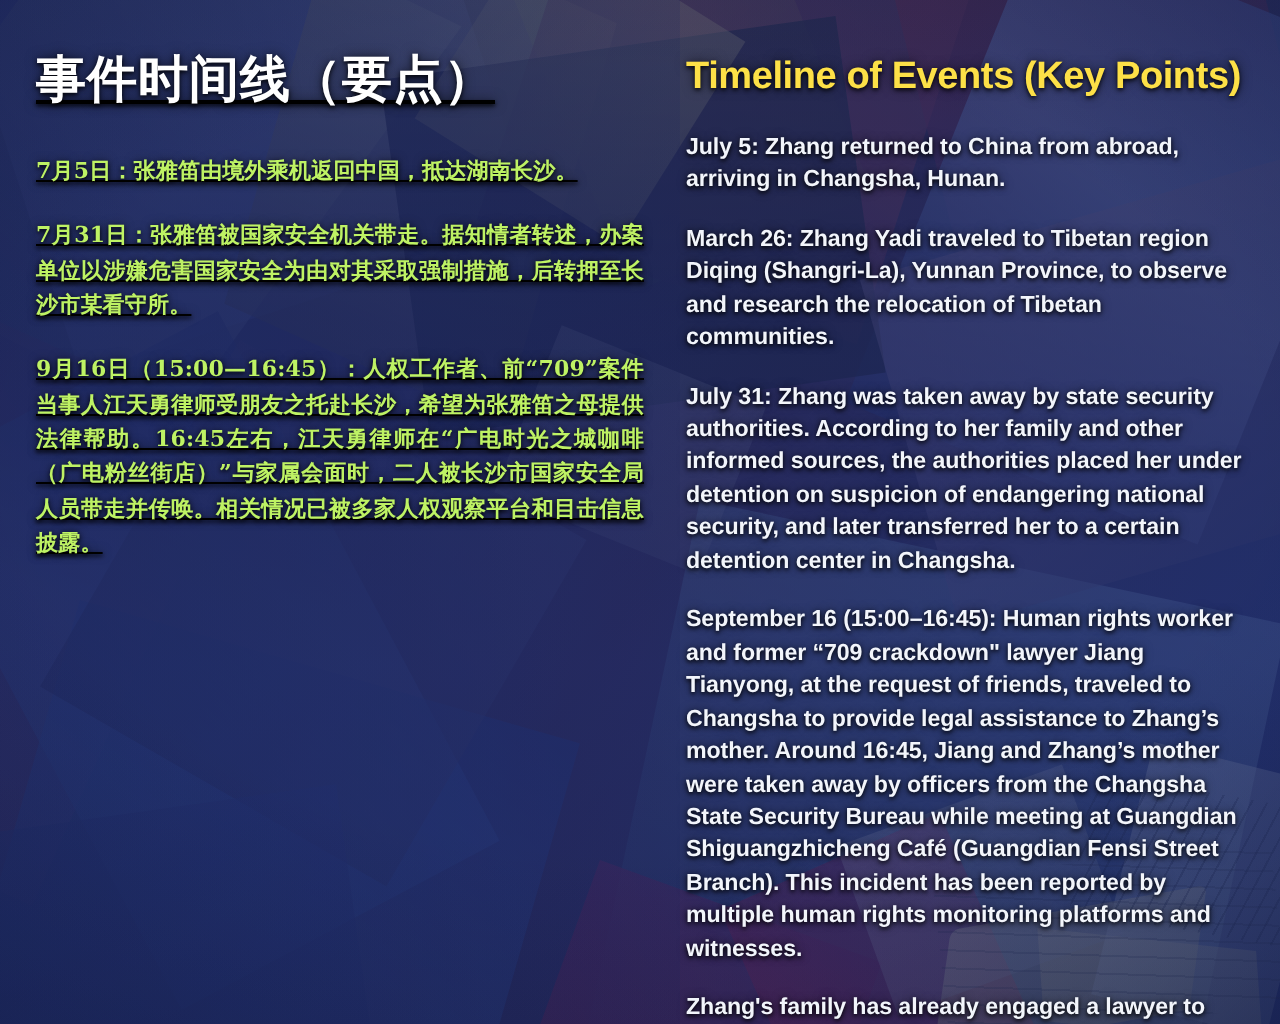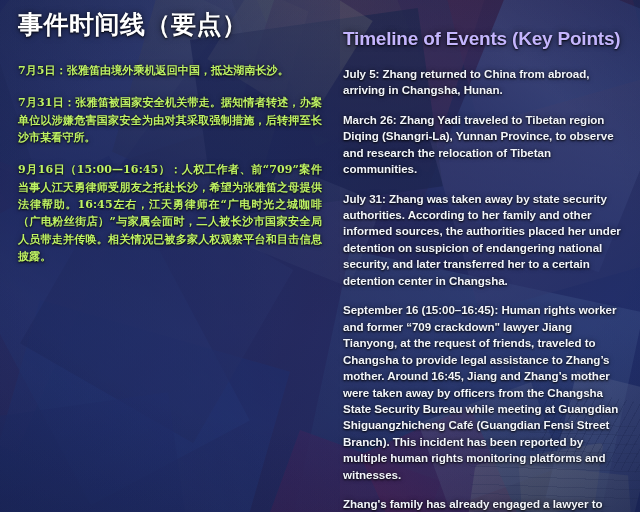--- a/index.html
+++ b/index.html
@@ -259,42 +259,43 @@
     inset: 0;
     display: flex;
   }
 
   .col {
     position: relative;
     box-sizing: border-box;
   }
   .col-cn {
     width: 338px;
-    padding: 11px 16px 0 18px;
+    padding: 26px 16px 0 18px;
+    text-decoration: underline;
   }
   .col-en {
     width: 302px;
     padding: 28px 12px 0 5px;
   }
 
   .title-cn {
     color: #ffffff;
     font-family: "DejaVu Serif", "Liberation Serif", serif;
     font-weight: 700;
     font-size: 25px;
     line-height: 1.15;
     letter-spacing: .5px;
     text-shadow:
       0 1px 2px rgba(0,0,0,.85),
       0 0 6px rgba(0,0,0,.6);
     margin: 0 0 22px 0;
     white-space: nowrap;
   }
   .title-en {
-    color: #c4b5fd;
+    color: #fde047;
     font-family: "Liberation Sans", sans-serif;
     font-weight: 700;
     font-size: 19px;
     line-height: 1.15;
     letter-spacing: -.2px;
     text-shadow:
       0 1px 2px rgba(0,0,0,.85),
       0 0 6px rgba(0,0,0,.6);
     margin: 0 0 16px 0;
     white-space: nowrap;

